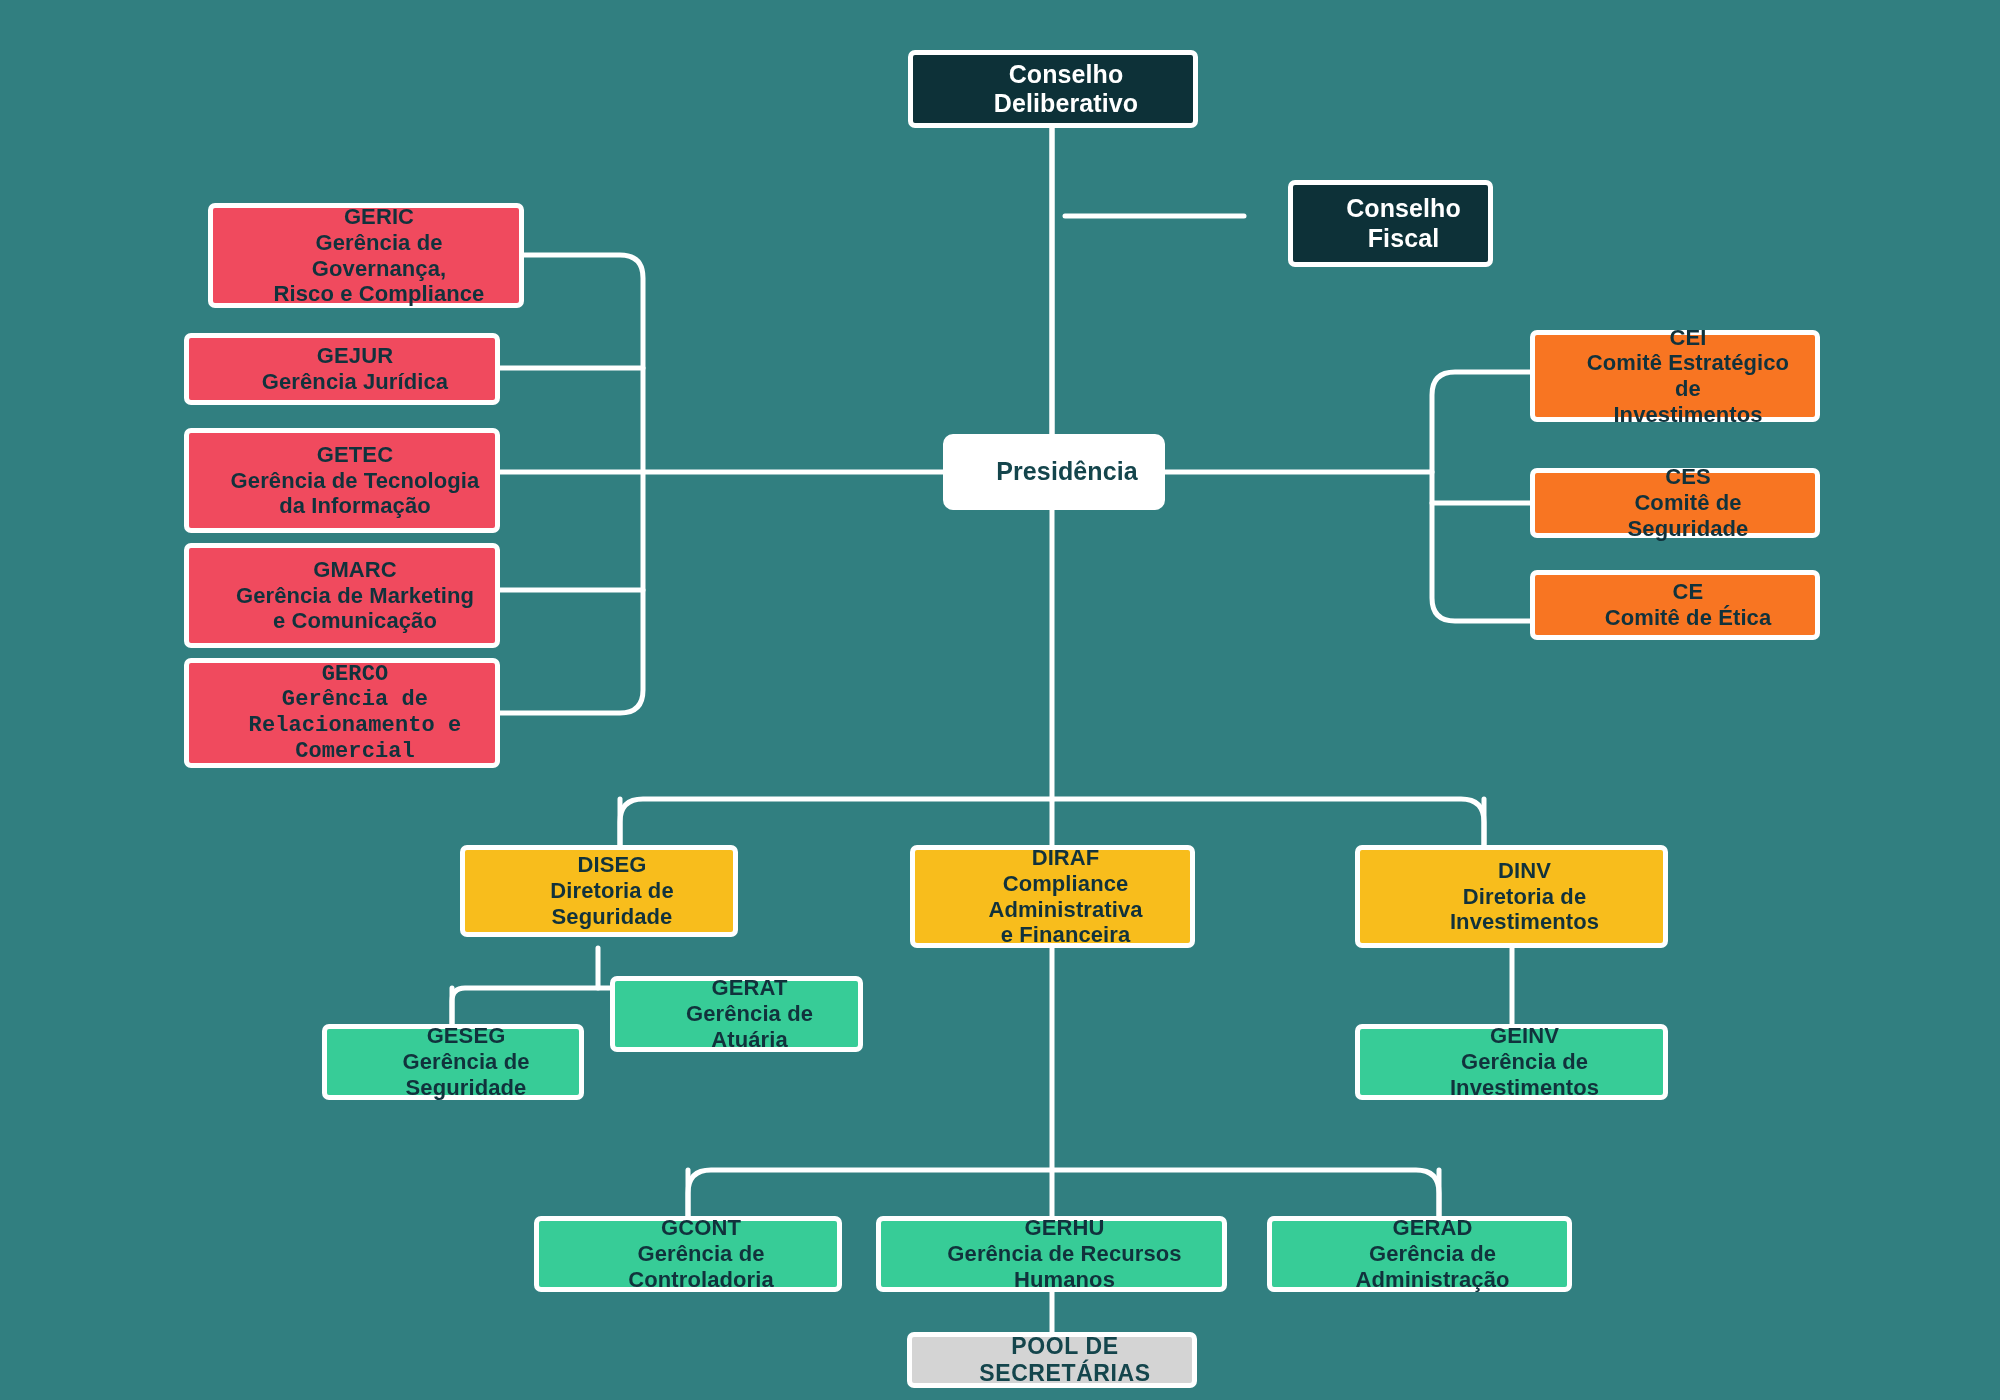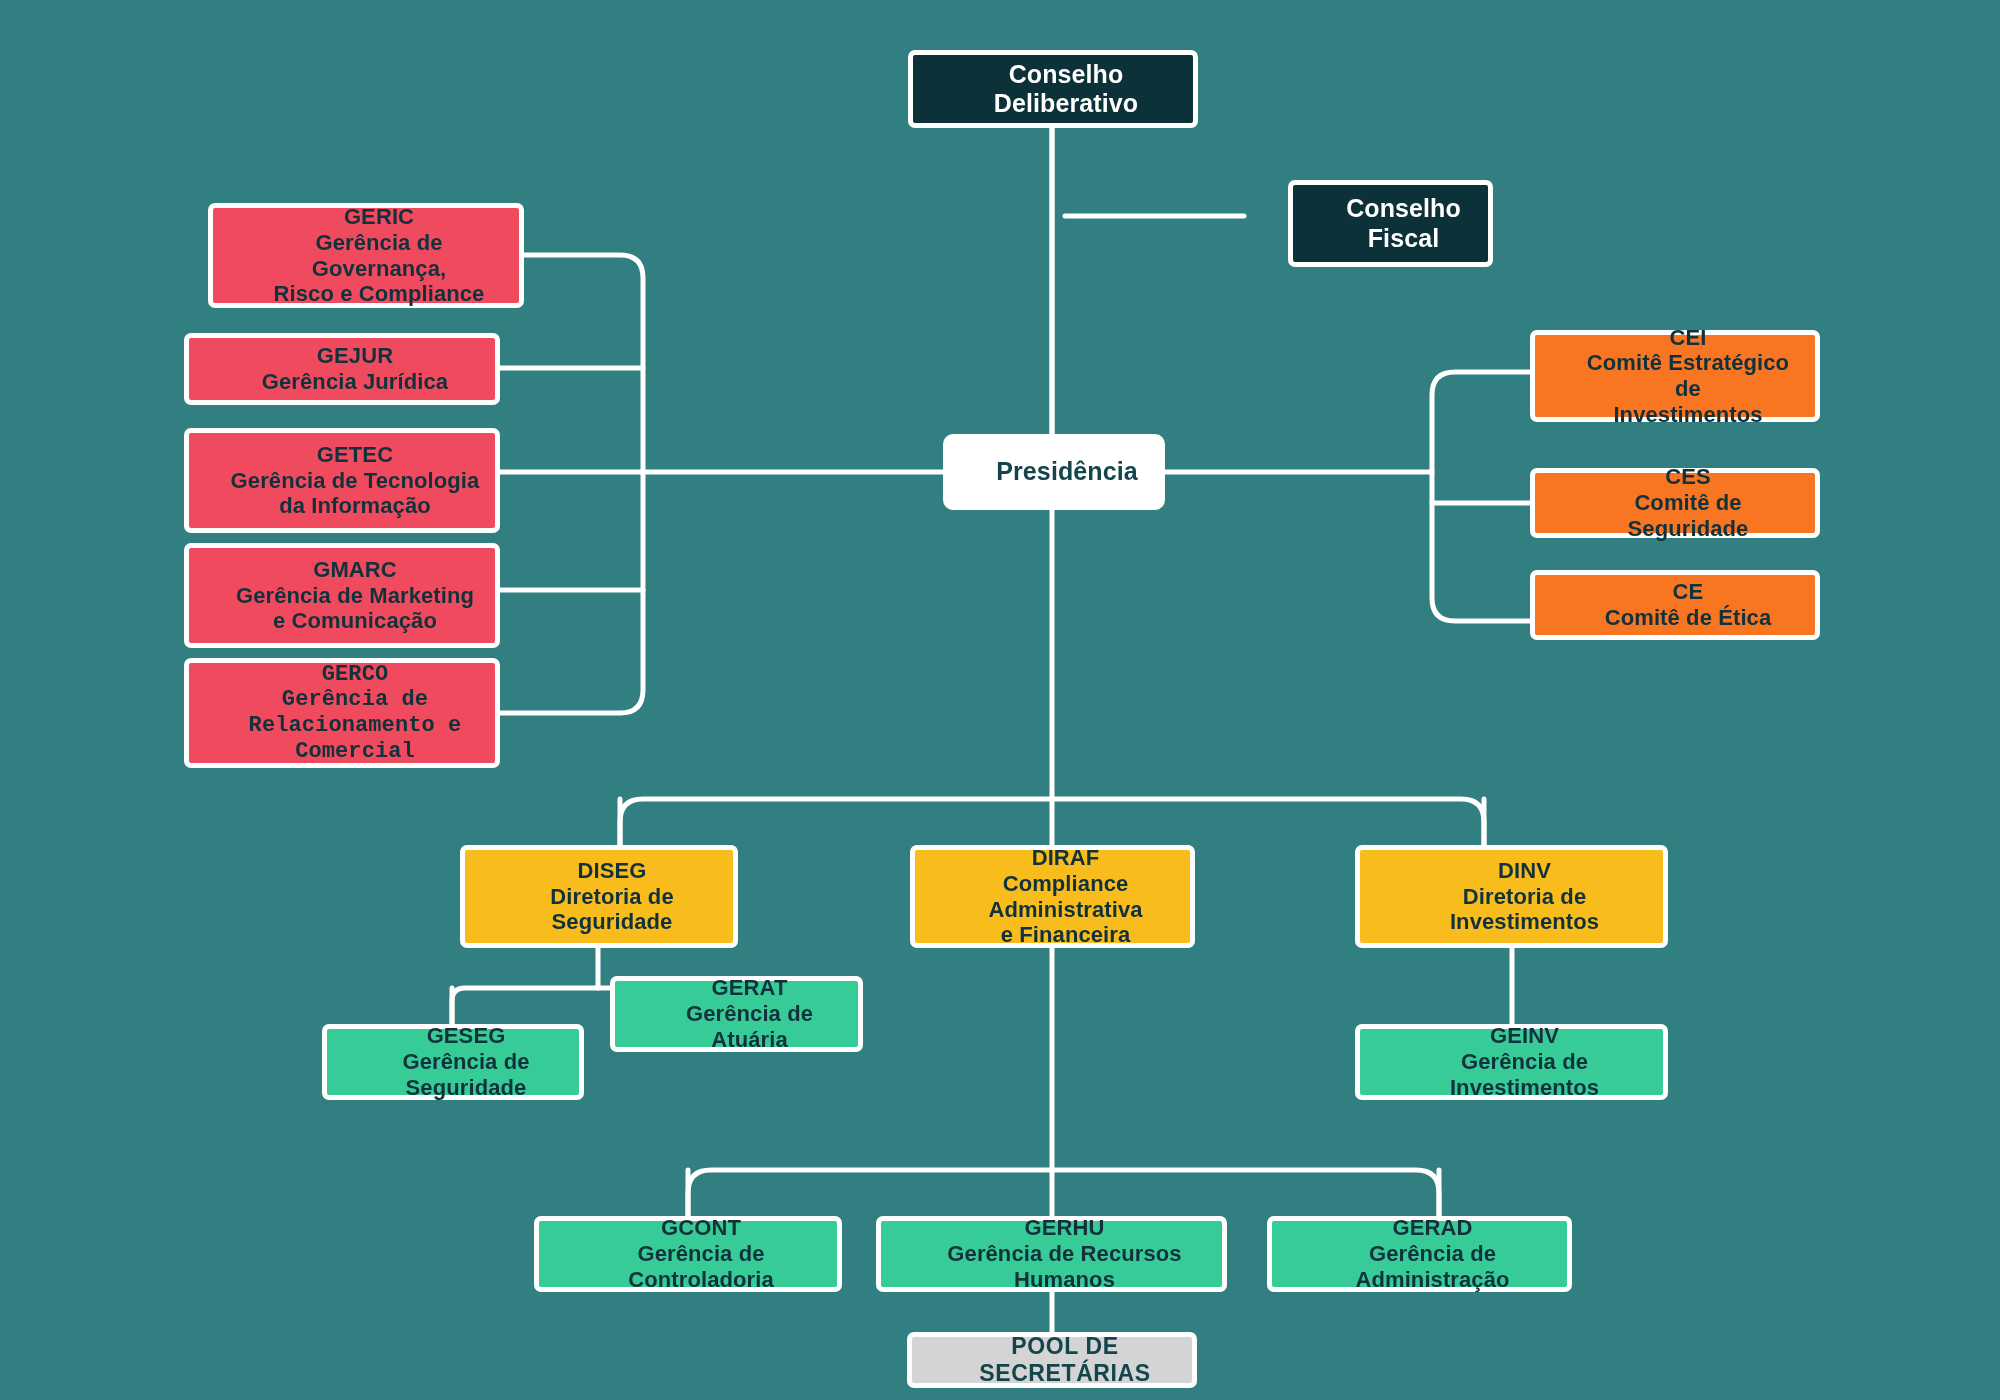--- a/index.html
+++ b/index.html
@@ -156,21 +156,21 @@
     </span>
   </div>
 
   <div class="node v-orange" style="left:1530px;top:570px;width:290px;height:70px;">
     <span class="inner">
       <span class="code">CE</span>
       <span class="ln">Comitê de Ética</span>
     </span>
   </div>
 
-  <div class="node v-yellow" style="left:460px;top:845px;width:278px;height:103px;">
+  <div class="node v-yellow" style="left:460px;top:845px;width:278px;height:92px;">
     <span class="inner">
       <span class="code">DISEG</span>
       <span class="ln">Diretoria de Seguridade</span>
     </span>
   </div>
 
   <div class="node v-yellow" style="left:910px;top:845px;width:285px;height:103px;">
     <span class="inner">
       <span class="code">DIRAF</span>
       <span class="ln">Compliance Administrativa</span>

